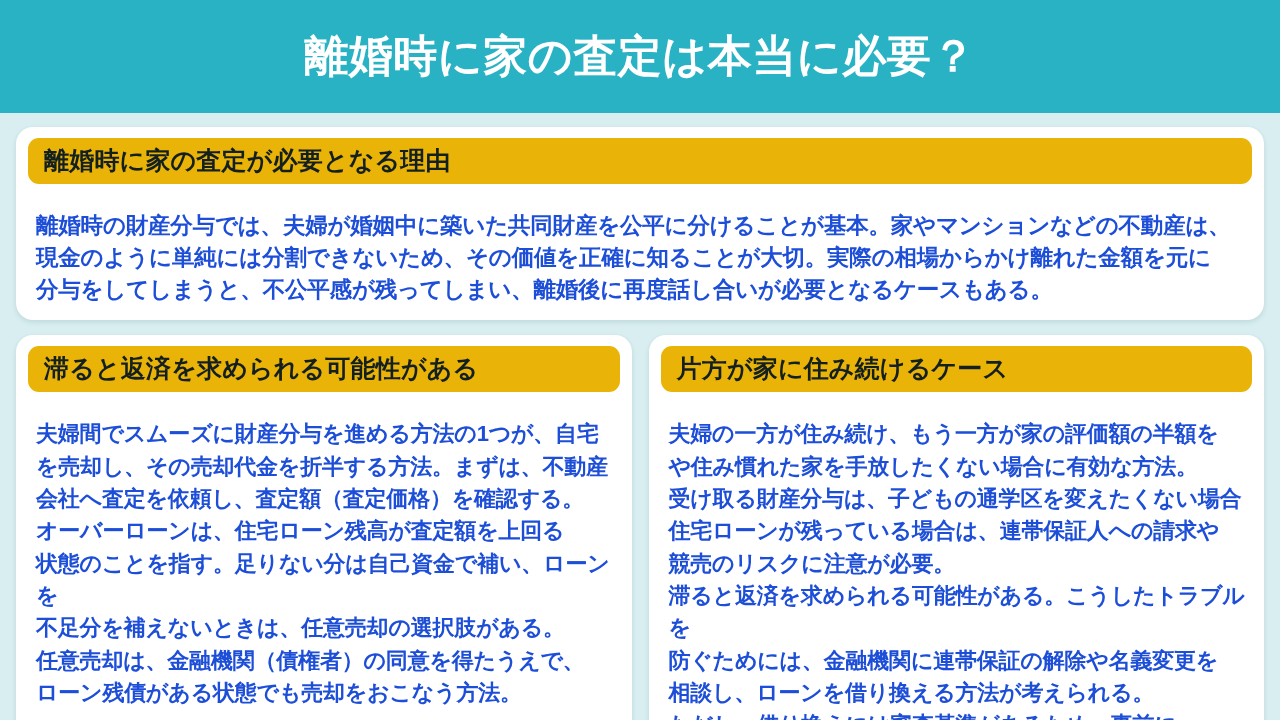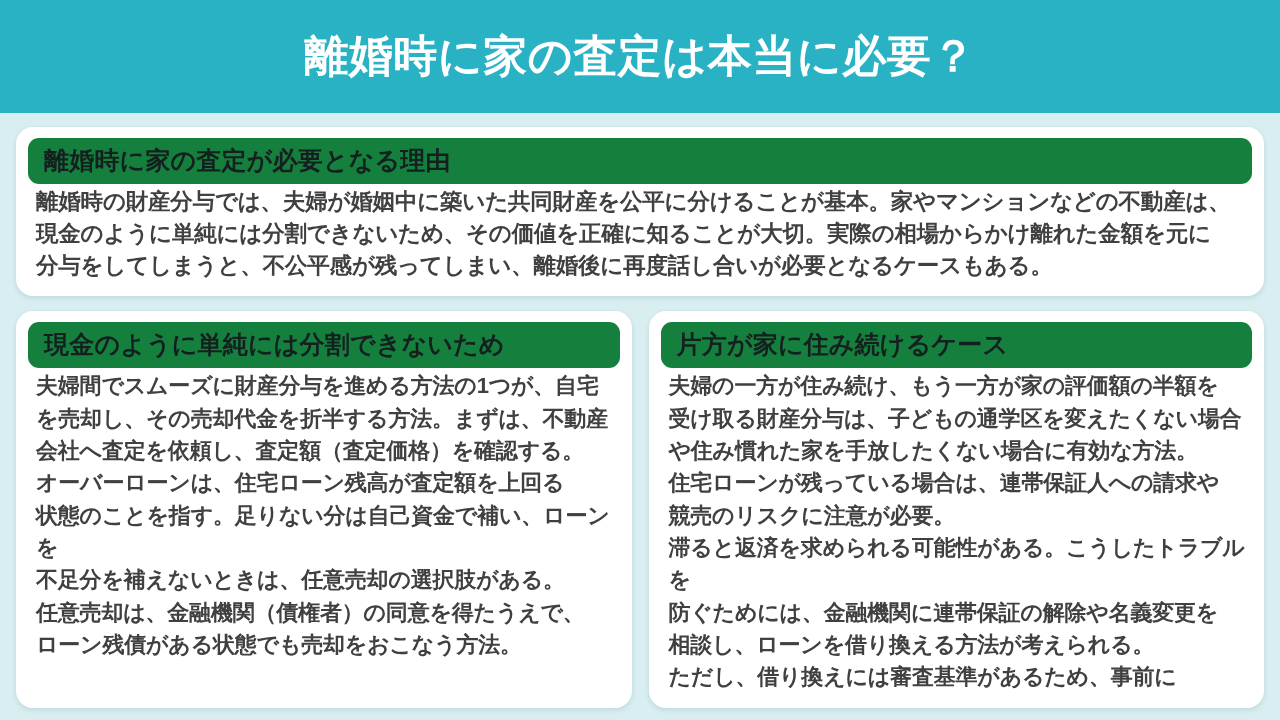--- a/index.html
+++ b/index.html
@@ -74,39 +74,39 @@
     min-height: 0;
   }
 
   .card-col {
     flex: 1 1 0;
     min-width: 0;
   }
 
   
   .banner {
-    background: #15803d;
+    background: #eab308;
     border-radius: 11px;
     padding: 7px 16px 8px 16px;
-    margin-bottom: 0;
+    margin-bottom: 24px;
   }
 
   .banner-title {
     font-size: 25px;
     font-weight: 700;
     color: #14201f;
     line-height: 1.25;
     letter-spacing: 0.2px;
     white-space: nowrap;
   }
 
   
   .body-text {
     padding: 2px 6px 0 8px;
-    color: #404040;
+    color: #1d4ed8;
     font-size: 22.5px;
     font-weight: 700;
     line-height: 1.42;
     letter-spacing: -0.2px;
   }
 
   .body-text p { margin: 0; }
 
   .card-columns .body-text {
     font-size: 22px;
@@ -132,43 +132,43 @@
         <p>離婚時の財産分与では、夫婦が婚姻中に築いた共同財産を公平に分けることが基本。家やマンションなどの不動産は、</p>
         <p>現金のように単純には分割できないため、その価値を正確に知ることが大切。実際の相場からかけ離れた金額を元に</p>
         <p>分与をしてしまうと、不公平感が残ってしまい、離婚後に再度話し合いが必要となるケースもある。</p>
       </div>
     </section>
 
     <div class="card-columns">
 
       <section class="card card-col">
         <div class="banner">
-          <h2 class="banner-title">現金のように単純には分割できないため</h2>
+          <h2 class="banner-title">滞ると返済を求められる可能性がある</h2>
         </div>
         <div class="body-text">
           <p>夫婦間でスムーズに財産分与を進める方法の1つが、自宅</p>
           <p>を売却し、その売却代金を折半する方法。まずは、不動産</p>
           <p>会社へ査定を依頼し、査定額（査定価格）を確認する。</p>
           <p>オーバーローンは、住宅ローン残高が査定額を上回る</p>
           <p>状態のことを指す。足りない分は自己資金で補い、ローンを</p>
           <p>不足分を補えないときは、任意売却の選択肢がある。</p>
           <p>任意売却は、金融機関（債権者）の同意を得たうえで、</p>
           <p>ローン残債がある状態でも売却をおこなう方法。</p>
 
         </div>
       </section>
 
       <section class="card card-col">
         <div class="banner">
           <h2 class="banner-title">片方が家に住み続けるケース</h2>
         </div>
         <div class="body-text">
           <p>夫婦の一方が住み続け、もう一方が家の評価額の半額を</p>
+          <p>や住み慣れた家を手放したくない場合に有効な方法。</p>
           <p>受け取る財産分与は、子どもの通学区を変えたくない場合</p>
-          <p>や住み慣れた家を手放したくない場合に有効な方法。</p>
           <p>住宅ローンが残っている場合は、連帯保証人への請求や</p>
           <p>競売のリスクに注意が必要。</p>
           <p>滞ると返済を求められる可能性がある。こうしたトラブルを</p>
           <p>防ぐためには、金融機関に連帯保証の解除や名義変更を</p>
           <p>相談し、ローンを借り換える方法が考えられる。</p>
           <p>ただし、借り換えには審査基準があるため、事前に</p>
 
         </div>
       </section>
 

